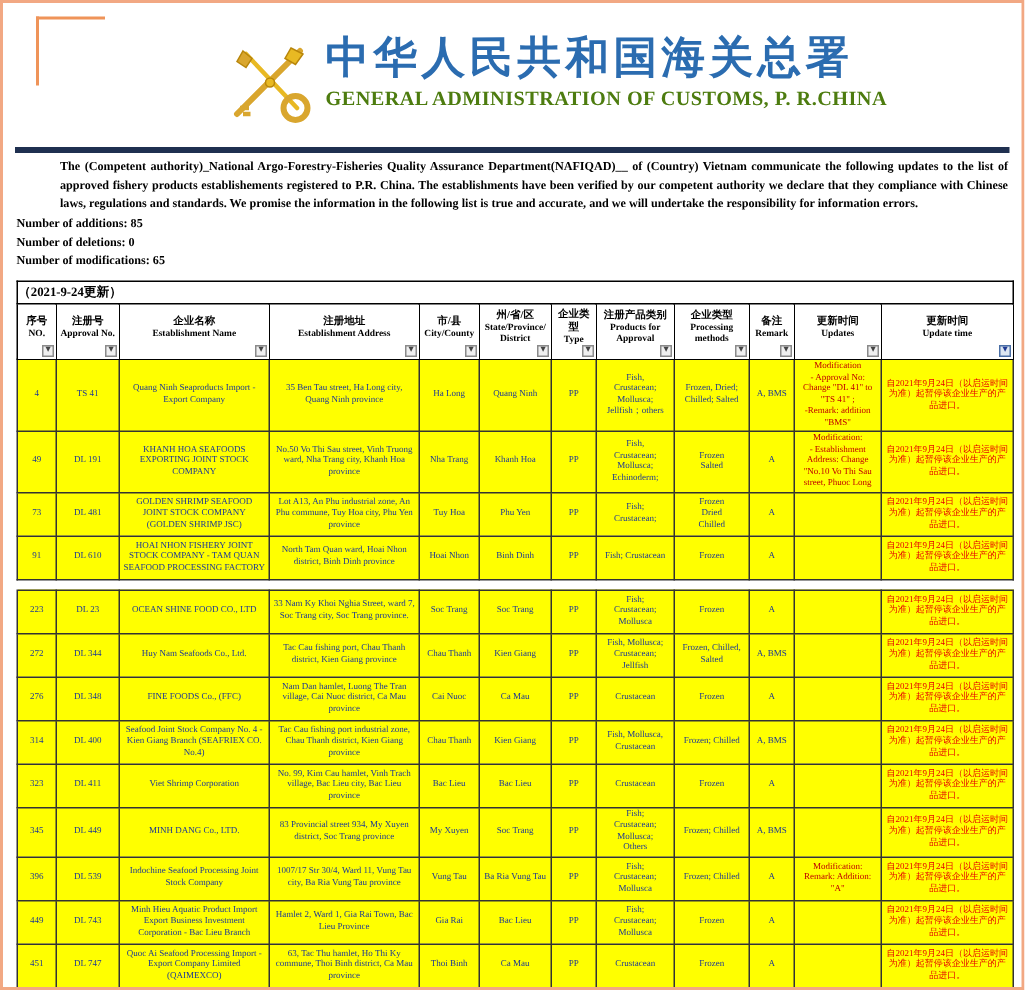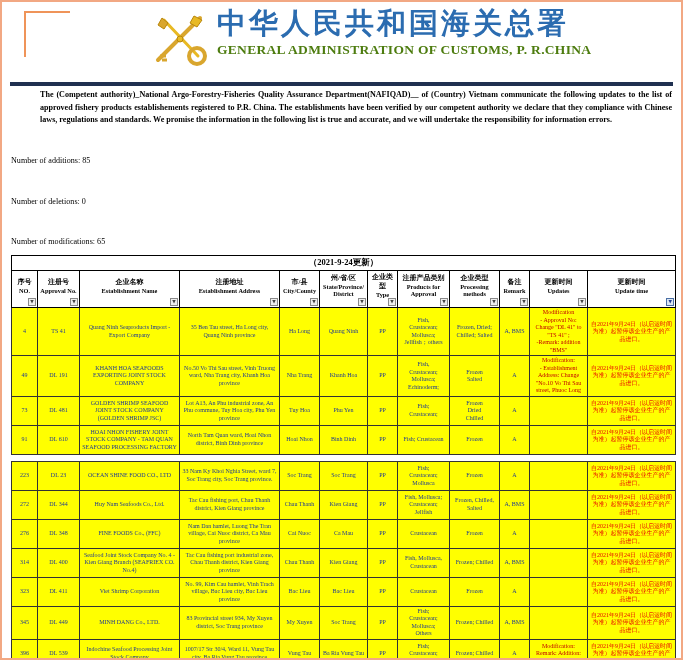--- a/index.html
+++ b/index.html
@@ -7,36 +7,36 @@
   body { font-family:"Liberation Serif", serif; }
   .page {
     position:relative; width:683px; height:660px; background:#ffffff;
     border:2px solid #f2a883; overflow:hidden;
   }
   .corner-bracket {
     position:absolute; left:22px; top:9px; width:46px; height:46px;
     border-left:2px solid #ef9459; border-top:2px solid #ef9459;
   }
   
-  .letterhead { position:relative; margin-top:6px; height:72px; }
+  .letterhead { position:relative; margin-top:22px; height:72px; }
   .logo { position:absolute; left:148px; top:2px; width:62px; height:60px; }
   .titles { position:absolute; left:215px; top:0; width:420px; text-align:left; }
   .org-zh { font-size:29px; font-weight:bold; color:#2b6cb0; letter-spacing:3px; line-height:1.1; white-space:nowrap; }
   .org-en { font-size:13.5px; font-weight:bold; color:#4d7c0f; letter-spacing:0.3px; margin-top:2px; white-space:nowrap; }
   .doc-title { text-align:center; font-size:10px; font-weight:bold; color:#000; margin-top:1px; }
   .navy-band { margin:2px 8px 0 8px; height:4px; background:#1f3050; }
   
   .intro-wrap { margin:3px 9px 0 9px; }
   .intro { font-size:8.1px; font-weight:bold; color:#000; text-align:justify; line-height:1.55;margin-left:29px; }
-  .count-line { font-size:8.1px; font-weight:normal; color:#000; line-height:1.6;margin-top:28px; }
+  .count-line { font-size:8.1px; font-weight:bold; color:#000; line-height:1.6; }
   
   .table-wrap { margin:6px 9px 0 9px; }
   table { border-collapse:collapse; table-layout:fixed; width:664px; }
   .banner-row td {
-    background:#fff; border:1px solid #000; text-align:center;
+    background:#fff; border:1px solid #000; text-align:left;
     font-weight:bold; color:#000; padding:1px 0;
   }
   .banner-update td { font-size:8.5px; }
   .banner-list td { font-size:7.5px; }
   th {
     background:#fff; border:1px solid #000; vertical-align:middle; text-align:center;
     font-weight:bold; color:#000; padding:2px 1px 9px 1px; position:relative; height:34px;
   }
   th .zh { font-size:7px; line-height:1.25; }
   th .en { font-size:6.3px; line-height:1.2; }

